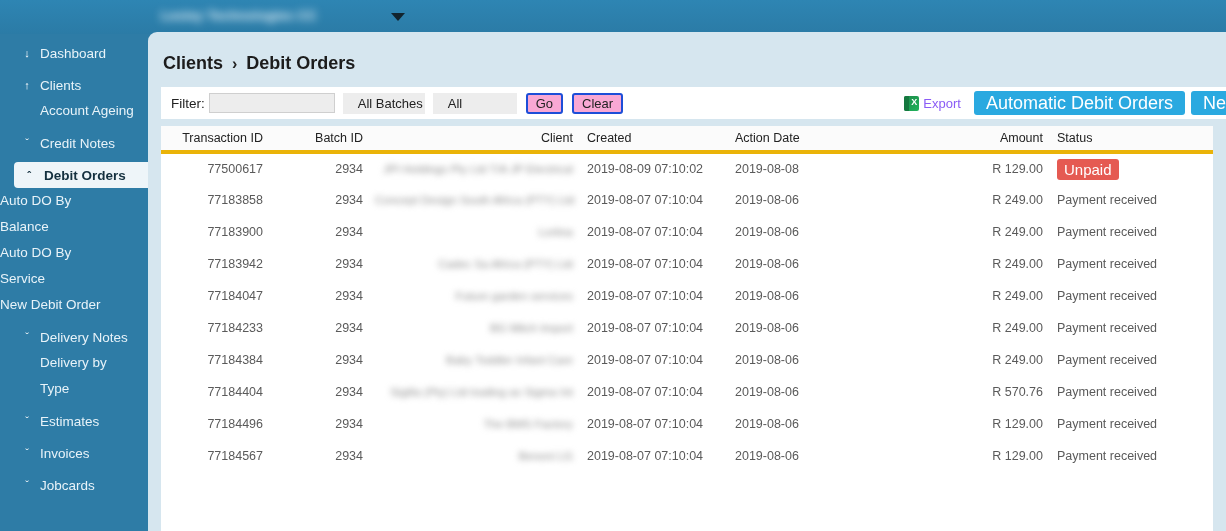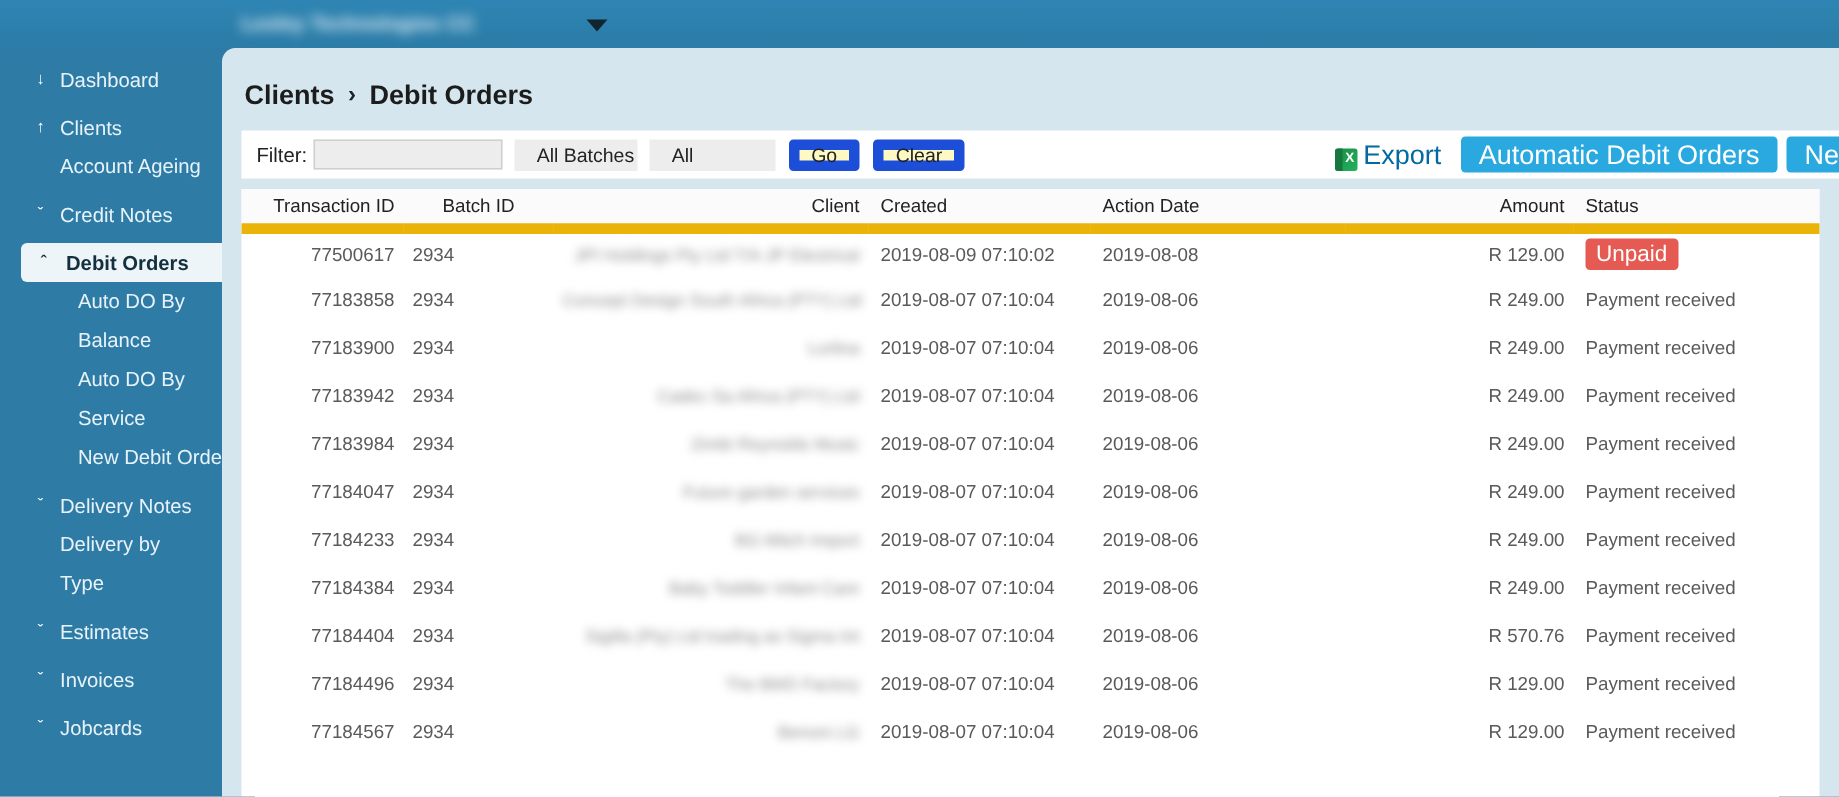--- a/index.html
+++ b/index.html
@@ -79,21 +79,20 @@
     margin-left: 14px;
     padding-left: 0;
     width: 134px;
   }
   .nav-item.active .ic { color:#14303f; width:30px; min-width:30px; }
   .nav-sub {
     position: relative;
     color: #e8f3f9;
     font-size: 13.5px;
     line-height: 26px;
-    padding-left: 52px;
     white-space: nowrap;
     cursor: pointer;
     margin-top: 0px;
   }
   .nav-wrapline {
     color: #e8f3f9;
     font-size: 13.5px;
     line-height: 26px;
     padding-left: 40px;
     white-space: nowrap;
@@ -155,22 +154,22 @@
     display: flex;
     align-items: center;
     font-family: "Liberation Sans", sans-serif;
     cursor: pointer;
   }
   #sel-batches { width: 82px; margin-left: 8px; }
   #sel-all     { width: 84px; margin-left: 8px; }
   .ctl-btn {
     height: 21px;
     min-width: 34px;
-    background: #fef9c3;
-    border: 7px solid #1d4ed8;
+    background: #f9a8d4;
+    border: 2px solid #1d4ed8;
     border-radius: 3px;
     font-size: 13px;
     color: #222;
     margin-left: 9px;
     display: flex;
     align-items: center;
     justify-content: center;
     padding: 0 8px;
     cursor: pointer;
     font-family: "Liberation Sans", sans-serif;
@@ -180,24 +179,24 @@
   #actions {
     position: absolute;
     right: 8px; top: 0;
     height: 32px;
     display: flex;
     align-items: center;
     gap: 0;
   }
   #export-link {
     display: flex;
-    align-items: flex-end;
+    align-items: flex-start;
     gap: 4px;
-    font-size: 18px;
-    color: #0369a1;
+    font-size: 13px;
+    color: #8b5cf6;
     cursor: pointer;
     margin-right: 7px;
   }
   #xls-icon {
     width: 15px; height: 15px;
     border-radius: 2px;
     background: linear-gradient(135deg,#1f8a4c 0%,#1e9e52 50%,#21b35c 100%);
     position: relative;
     display: inline-block;
   }
@@ -246,35 +245,35 @@
   table.grid {
     width: 1052px;
     border-collapse: collapse;
     table-layout: fixed;
   }
   table.grid th {
     font-size: 12.5px;
     font-weight: normal;
     color: #222;
     background: #fbfbfb;
-    border-bottom: 7px solid #eab308;
+    border-bottom: 4px solid #eab308;
     height: 26px;
     padding: 0 6px;
     vertical-align: middle;
   }
   table.grid td {
     font-size: 12.5px;
     color: #5a5a5a;
     height: 32px;
     padding: 0 6px;
     vertical-align: middle;
     border: none;
   }
   .c-txn    { width: 108px; text-align: right; }
-  .c-batch  { width: 100px; }
+  .c-batch  { width: 100px; text-align: right; }
   .c-client { width: 210px; text-align: right; }
   .c-created{ width: 148px; text-align: left; padding-left: 8px !important; }
   .c-action { width: 170px; text-align: left; padding-left: 8px !important; }
   .c-amount { width: 152px; text-align: right; }
   .c-status { width: 164px; text-align: left; padding-left: 8px !important; }
 
   .client-redacted {
     display: inline-block;
     color: #8d8d8d;
     filter: blur(3.2px);
@@ -416,29 +415,20 @@
           <tr>
             <td class="c-txn">77183942</td>
             <td class="c-batch">2934</td>
             <td class="c-client"><span class="client-redacted">Cadec Sa Africa (PTY) Ltd</span></td>
             <td class="c-created">2019-08-07 07:10:04</td>
             <td class="c-action">2019-08-06</td>
             <td class="c-amount">R 249.00</td>
             <td class="c-status">Payment received</td>
           </tr>
           <tr>
-            <td class="c-txn">77183984</td>
-            <td class="c-batch">2934</td>
-            <td class="c-client"><span class="client-redacted">Zimbi Reynolds Music</span></td>
-            <td class="c-created">2019-08-07 07:10:04</td>
-            <td class="c-action">2019-08-06</td>
-            <td class="c-amount">R 249.00</td>
-            <td class="c-status">Payment received</td>
-          </tr>
-          <tr>
             <td class="c-txn">77184047</td>
             <td class="c-batch">2934</td>
             <td class="c-client"><span class="client-redacted">Future garden services</span></td>
             <td class="c-created">2019-08-07 07:10:04</td>
             <td class="c-action">2019-08-06</td>
             <td class="c-amount">R 249.00</td>
             <td class="c-status">Payment received</td>
           </tr>
           <tr>
             <td class="c-txn">77184233</td>

